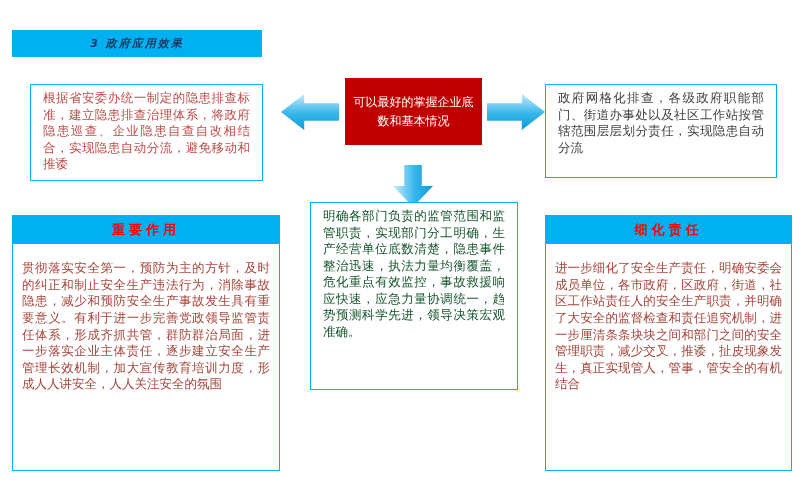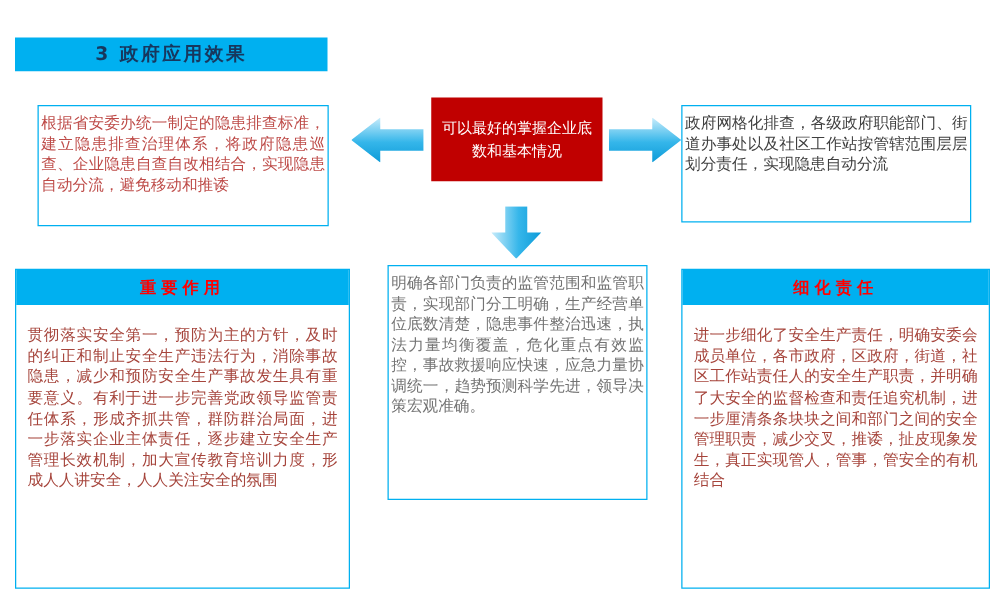--- a/index.html
+++ b/index.html
@@ -3,31 +3,31 @@
 <meta charset="utf-8">
 <style>
   * { margin:0; padding:0; box-sizing:border-box; }
   html, body { background:#ffffff; }
   body { font-family:"DejaVu Sans","Liberation Sans",sans-serif; }
 
   .slide { position:relative; width:803px; height:483px; background:#ffffff; overflow:hidden; }
 
   .title-banner {
     position:absolute; left:12px; top:30px; width:250px; height:27px;
-    background:#00B0F0; color:#17375E; font-weight:bold; font-size:15px;
-    display:flex; align-items:center; justify-content:center; letter-spacing:2px;
+    background:#00B0F0; color:#17375E; font-weight:bold; font-size:11px;
+    display:flex; align-items:center; justify-content:center; letter-spacing:2px;font-style:italic;
   }
 
   .wbox {
     position:absolute; background:#ffffff; border:1px solid #00B0F0;
-    padding:5px 2px; font-size:12.5px; line-height:1.32; text-align:justify;
+    padding:5px 12px; font-size:12.5px; line-height:1.32; text-align:justify;
   }
   .box-top-left  { left:30px;  top:84px;  width:233px; height:97px;  color:#BE4B48; }
   .box-top-right { left:545px; top:84px;  width:232px; height:94px;  color:#3F3F3F; }
-  .box-middle    { left:310px; top:212px; width:208px; height:188px; color:#737373; }
+  .box-middle    { left:310px; top:202px; width:208px; height:188px; color:#14532d; }
 
   .center-red {
     position:absolute; left:345px; top:78px; width:137px; height:67px;
     background:#C00000; color:#ffffff; font-weight:normal; font-size:12px; line-height:1.55;
     display:flex; align-items:center; justify-content:center; text-align:center; padding:4px 8px;
   }
 
   .arrow { position:absolute; }
   .arrow-left {
     left:281px; top:94px; width:58px; height:36px;

